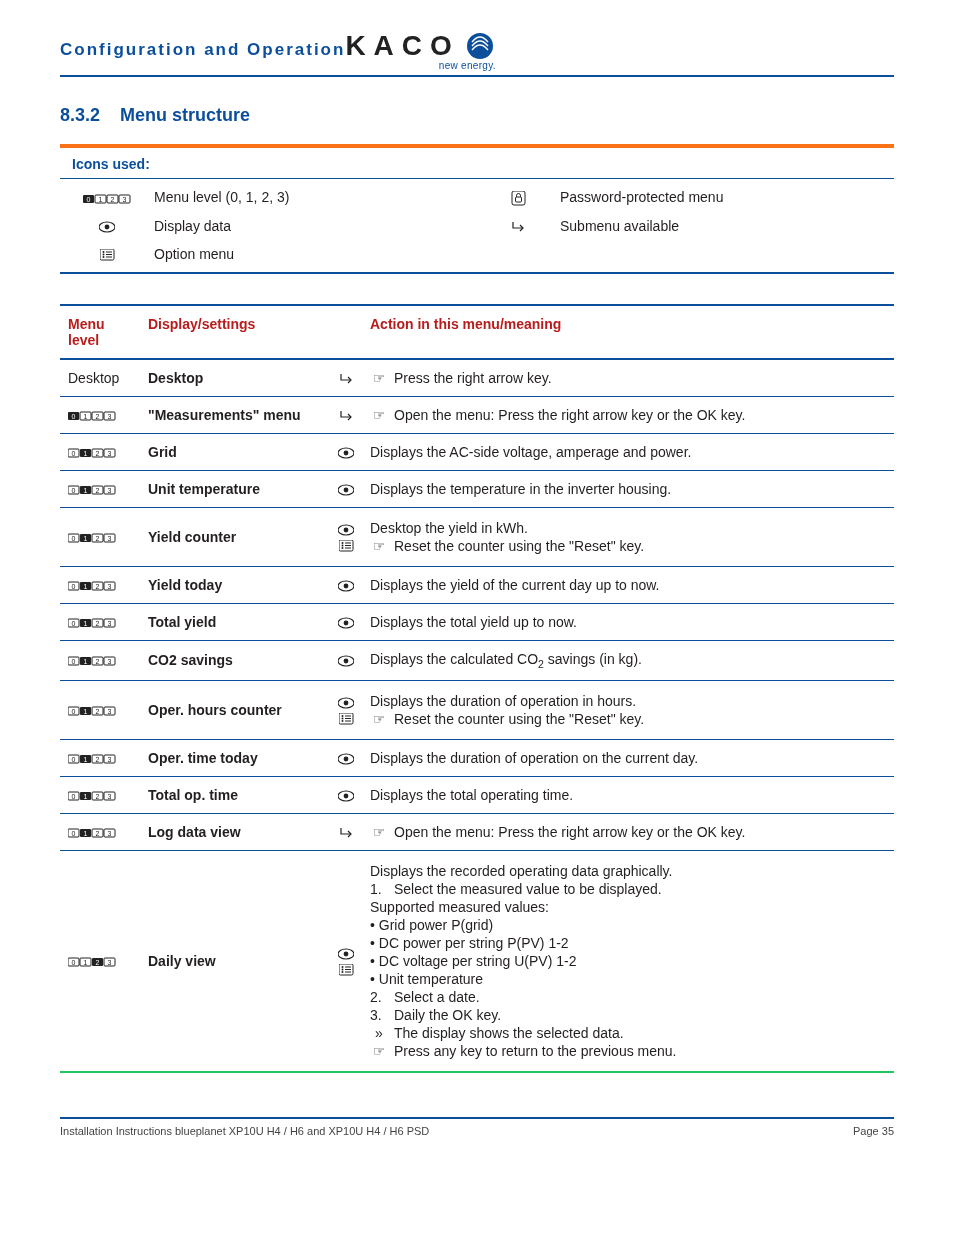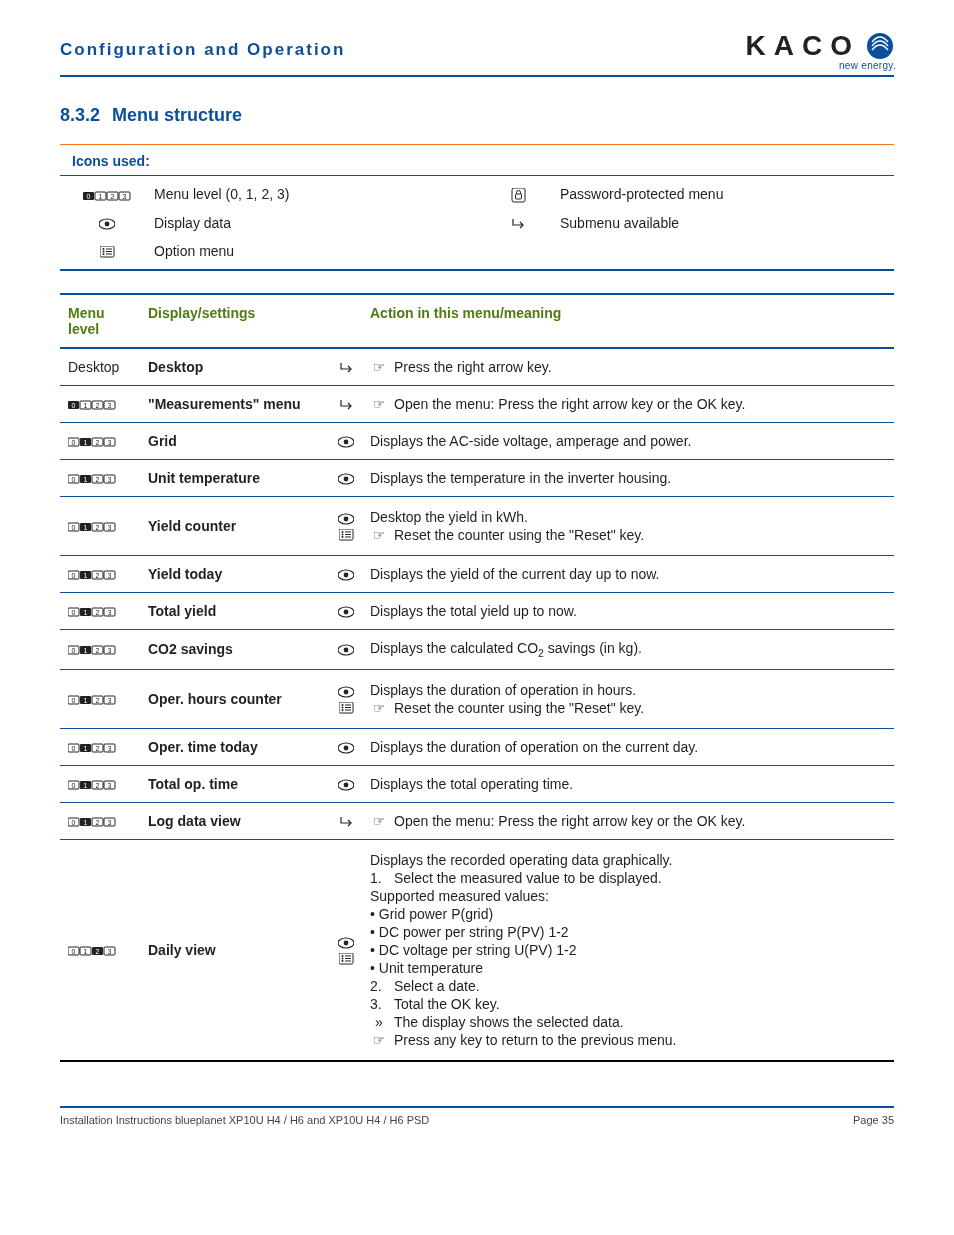--- a/index.html
+++ b/index.html
@@ -8,21 +8,21 @@
     font-size: 14px;
     color: #231f20;
     background: #fff;
     width: 954px;
     margin: 0 auto;
     padding: 30px 60px 20px 60px;
     position: relative;
   }
   .header {
     display: flex;
-    justify-content: space-between;
+    justify-content: flex-start;
     align-items: flex-start;
     padding-bottom: 4px;
     border-bottom: 2px solid #0b4f9c;
     margin-bottom: 28px;
   }
   .header-title {
     color: #0b4f9c;
     font-weight: 700;
     font-size: 17px;
     letter-spacing: 2px;
@@ -43,31 +43,31 @@
   }
   .brand-tag {
     color: #0b4f9c;
     font-size: 10px;
     letter-spacing: 0.3px;
     margin-top: -2px;
     margin-right: -2px;
   }
   .section-heading {
     display: flex;
-    gap: 12px;
+    gap: 20px;
     font-weight: 700;
     font-size: 18px;
     color: #0b4f9c;
     margin-bottom: 18px;
   }
   .icons-block {
-    border-top: 1px solid #f97316;
+    border-top: 4px solid #f97316;
     border-bottom: 2px solid #0b4f9c;
     padding: 4px 0 6px 0;
-    margin-bottom: 22px;
+    margin-bottom: 30px;
   }
   .icons-title {
     font-weight: 700;
     color: #0b4f9c;
     font-size: 14px;
     padding: 4px 12px 6px 12px;
     border-bottom: 1px solid #0b4f9c;
   }
   .icons-grid {
     display: grid;
@@ -80,34 +80,34 @@
   }
   .icons-grid .ic { text-align: center; }
 
   .menu-table {
     width: 100%;
     border-top: 2px solid #0b4f9c;
     border-collapse: collapse;
   }
   .menu-table th {
     text-align: left;
-    color: #4d7c0f;
+    color: #b91c1c;
     font-weight: 700;
     font-size: 14px;
     padding: 10px 8px;
     vertical-align: top;
     border-bottom: 2px solid #0b4f9c;
   }
   .menu-table td {
     padding: 10px 8px;
     vertical-align: middle;
     border-bottom: 1px solid #0b4f9c;
     font-size: 14px;
   }
-  .menu-table tr.no-bottom td { border-bottom: 2px solid #000000; }
+  .menu-table tr.no-bottom td { border-bottom: 2px solid #22c55e; }
   .c-level { width: 80px; text-align: left; }
   .c-name { width: 190px; font-weight: 700; margin-top: 20px; }
   .c-icons { width: 30px; text-align: center; }
   .c-action { }
   .hand { font-family: Arial, sans-serif; margin-right: 6px; display:inline-block; width:18px; text-align:center;}
   .num { margin-right: 6px; display:inline-block; width:18px; text-align:left;}
   .bul::before { content: "• "; }
   .act-line { margin: 2px 0; }
 
   
@@ -395,21 +395,21 @@
       </td>
       <td class="c-action">
         <div class="act-line">Displays the recorded operating data graphically.</div>
         <div class="act-line"><span class="num">1.</span><span>Select the measured value to be displayed.</span></div>
         <div class="act-line">Supported measured values:</div>
         <div class="act-line bul">Grid power P(grid)</div>
         <div class="act-line bul">DC power per string P(PV) 1-2</div>
         <div class="act-line bul">DC voltage per string U(PV) 1-2</div>
         <div class="act-line bul">Unit temperature</div>
         <div class="act-line"><span class="num">2.</span><span>Select a date.</span></div>
-        <div class="act-line"><span class="num">3.</span><span>Total the OK key.</span></div>
+        <div class="act-line"><span class="num">3.</span><span>Daily the OK key.</span></div>
         <div class="act-line"><span class="hand">»</span><span>The display shows the selected data.</span></div>
         <div class="act-line"><span class="hand">☞</span><span>Press any key to return to the previous menu.</span></div>
       </td>
     </tr>
   </tbody>
 </table>
 
 <div class="footer">
   <span>Installation Instructions blueplanet XP10U H4 / H6 and XP10U H4 / H6 PSD</span>
   <span>Page 35</span>

